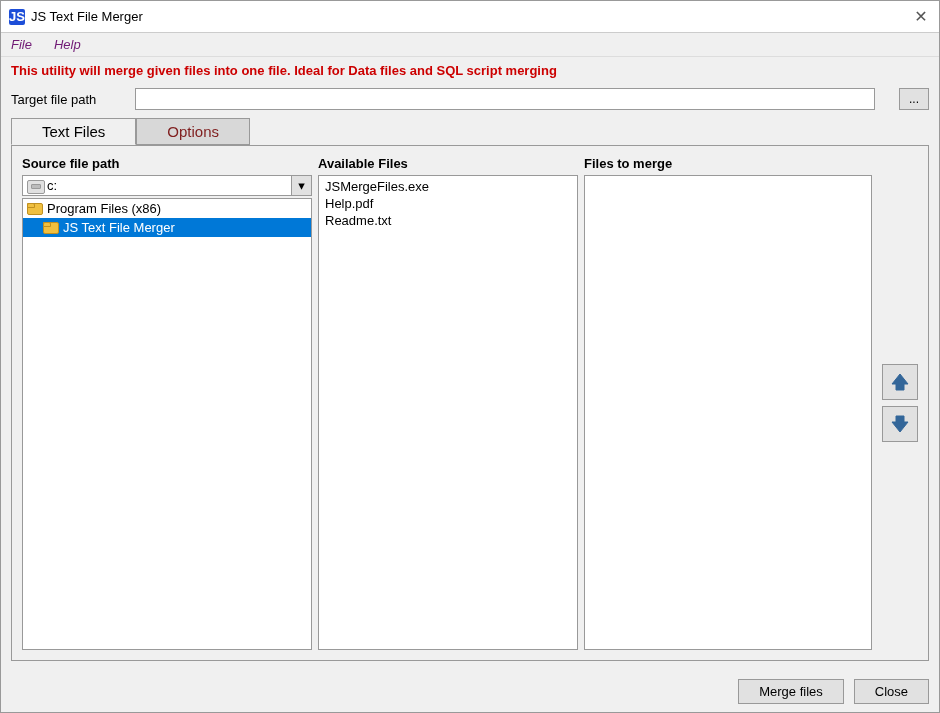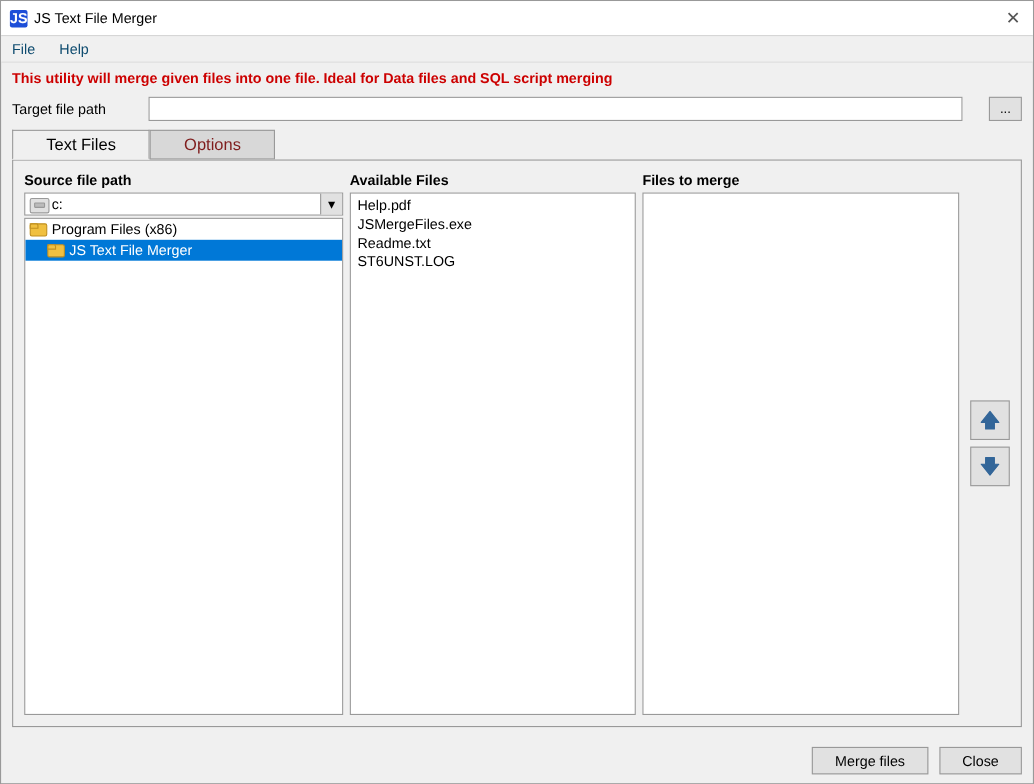--- a/index.html
+++ b/index.html
@@ -81,21 +81,22 @@
       background: #f0f0f0;
       padding: 2px 4px;
       display: flex;
       gap: 10px;
       border-bottom: 1px solid #ddd;
     }
 
     .menu-item {
       padding: 2px 6px;
       cursor: pointer;
-      color: #0c4a6e;
+      color: #701a75;
+      font-style: italic;
     }
 
     .utility-message {
       color: #cc0000;
       font-weight: bold;
       padding: 6px 10px;
       font-size: 13px;
     }
 
     .target-file-row {
@@ -412,24 +413,23 @@
           <div class="tree-item selected" style="padding-left: 20px;">
             <span class="folder-icon"></span>
             <span>JS Text File Merger</span>
           </div>
         </div>
       </div>
 
       <div class="panel available-panel">
         <div class="panel-header">Available Files</div>
         <div class="file-list">
+          <div class="file-item">JSMergeFiles.exe</div>
           <div class="file-item">Help.pdf</div>
-          <div class="file-item">JSMergeFiles.exe</div>
           <div class="file-item">Readme.txt</div>
-          <div class="file-item">ST6UNST.LOG</div>
         </div>
       </div>
 
       <div class="panel files-to-merge-panel">
         <div class="panel-header">Files to merge</div>
         <div class="file-list"></div>
       </div>
 
       <div class="right-controls">
         <button class="arrow-button">

